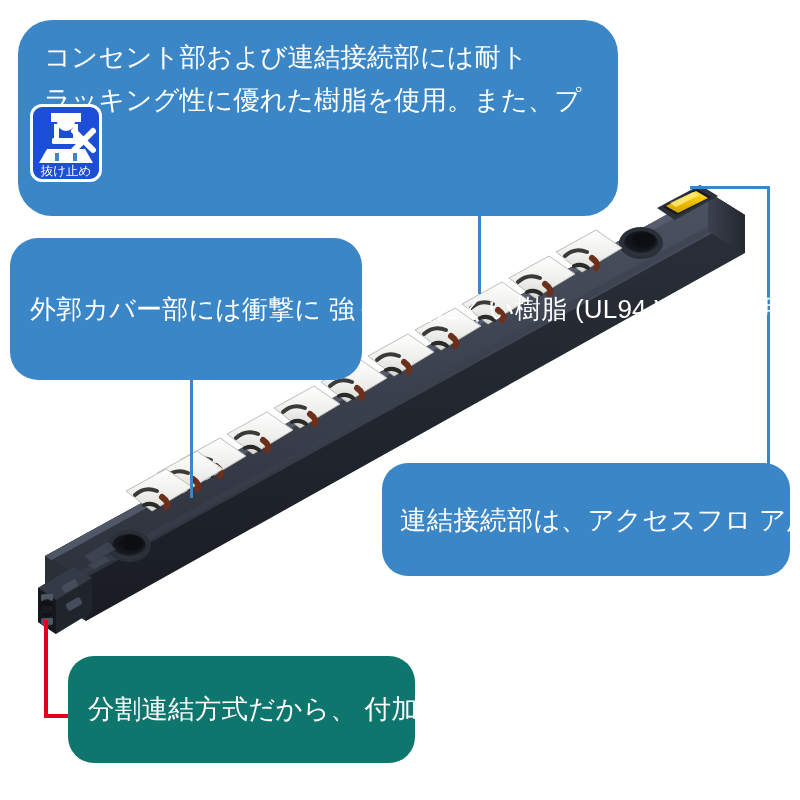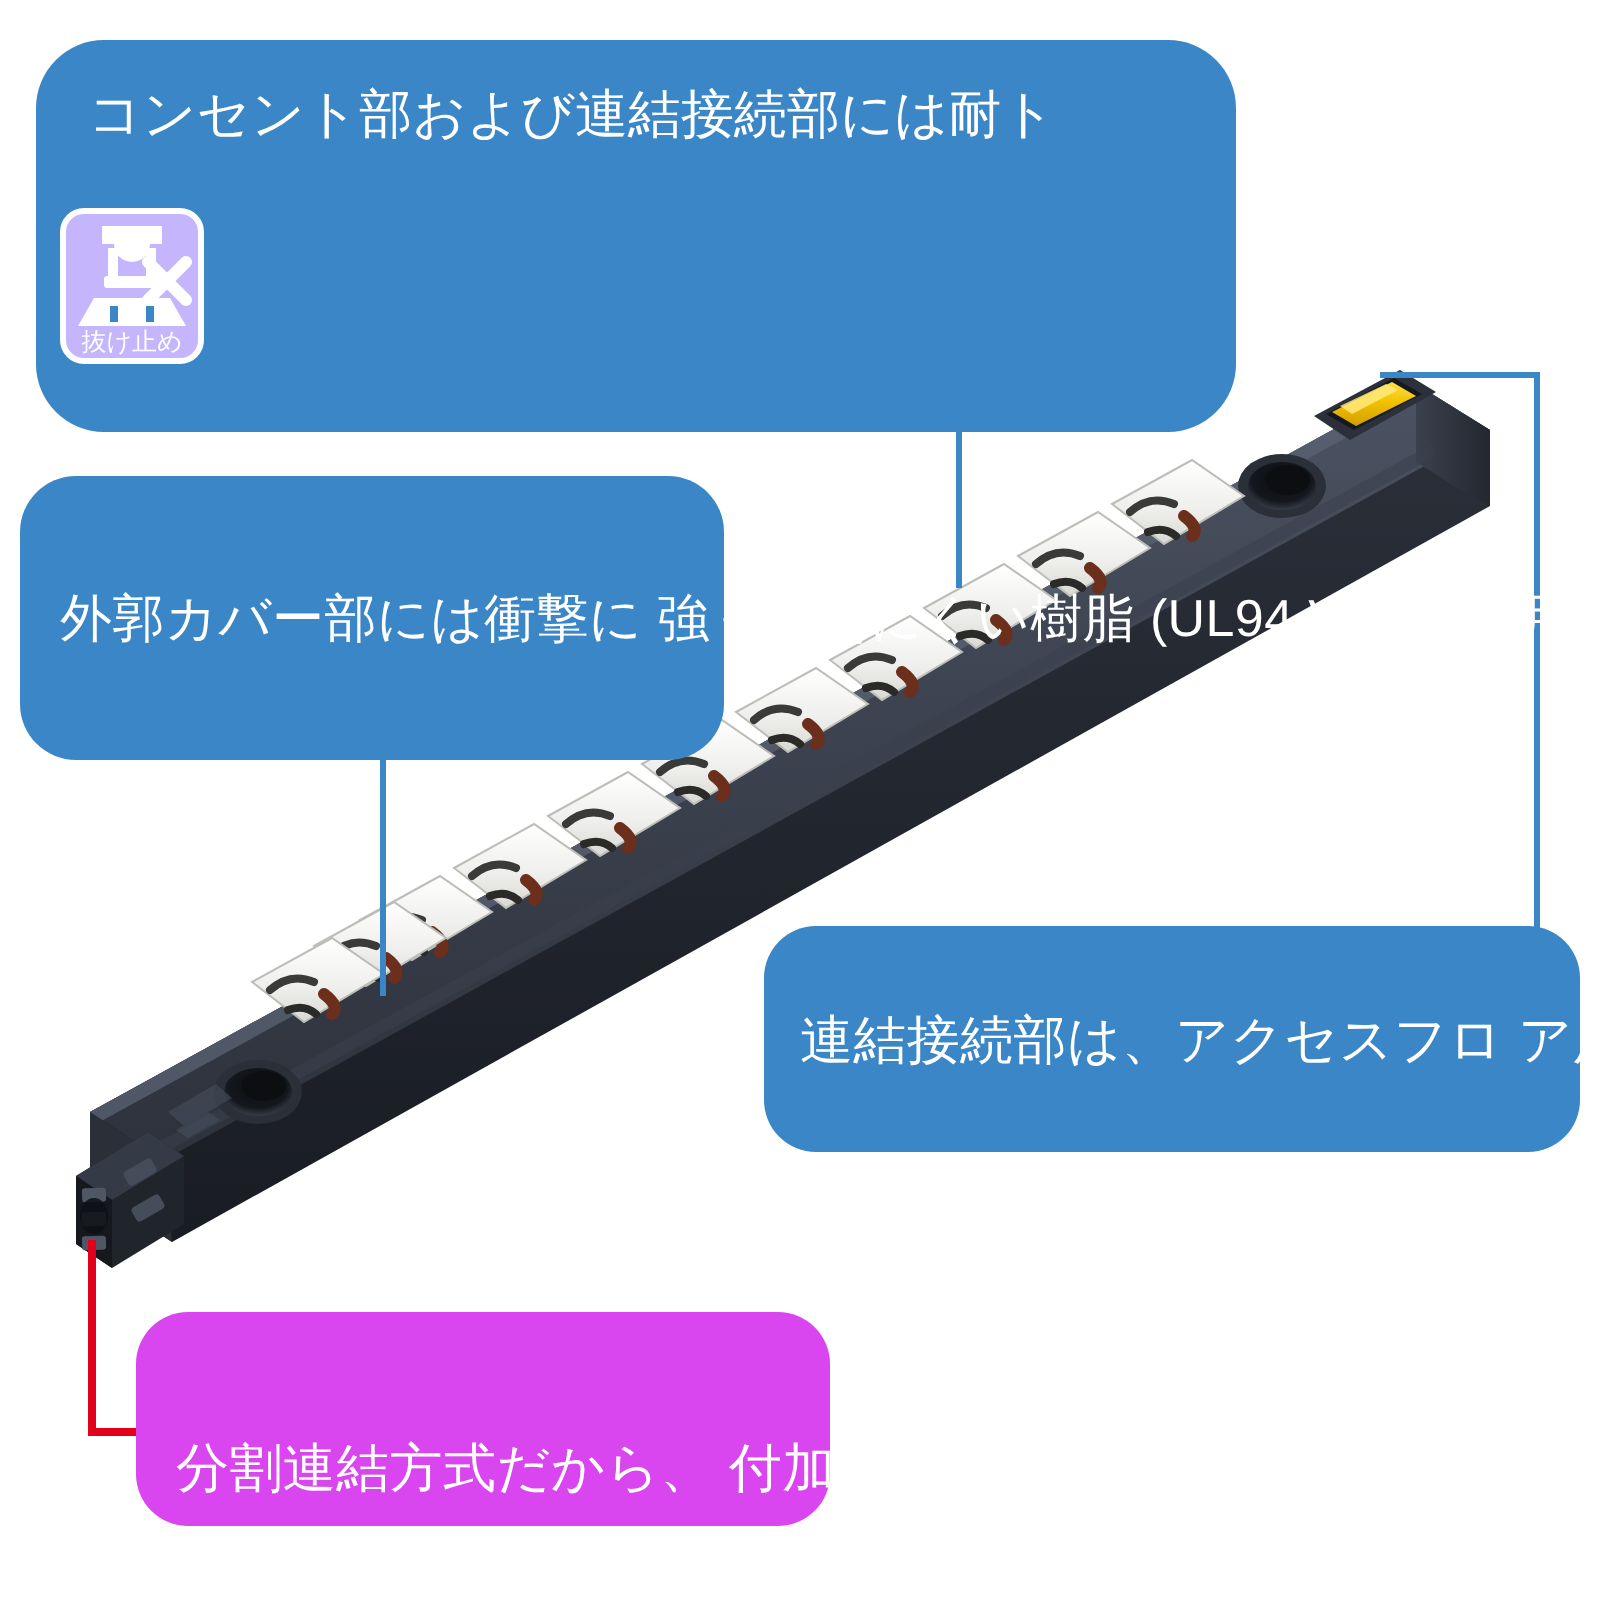--- a/index.html
+++ b/index.html
@@ -27,21 +27,21 @@
   
   .callout {
     position: absolute;
     box-sizing: border-box;
     color: #ffffff;
     border-radius: 30px;
     display: flex;
     align-items: center;
   }
   .callout.blue  { background: #3a86c6; }
-  .callout.red   { background: #d946ef; align-items: flex-end; }
+  .callout.red   { background: #0f766e; }
 
   .callout-text {
     font-size: 26px;
     line-height: 1.34;
     letter-spacing: 0.2px;
     white-space: pre-line;
     font-weight: 400;
   }
 
   
@@ -66,21 +66,21 @@
   .lock-icon {
     position: absolute;
     left: 30px;
     top: 104px;
     width: 72px;
     height: 78px;
     border: 3px solid #ffffff;
     border-radius: 12px;
     box-sizing: border-box;
     z-index: 3;
-    background: #c4b5fd;
+    background: #1d4ed8;
   }
   .lock-icon svg { display: block; }
   .indent-icon { display: inline-block; width: 86px; }
 
   
   #callout-left {
     left: 10px;
     top: 238px;
     width: 352px;
     height: 142px;
@@ -304,20 +304,21 @@
   <div class="leader-h" style="left:740px; top:483px; width:30px;"></div>
 
   <div class="leader-v" style="left:190px; top:378px; height:120px;"></div>
 
   <div class="leader-red-v" style="left:44px; top:620px; height:98px;"></div>
   <div class="leader-red-h" style="left:44px; top:714px; width:40px;"></div>
 
   <div class="callout blue" id="callout-top">
     <div class="ct-rows">
       <div class="ct-line">コンセント部および連結接続部には耐ト</div>
+      <div class="ct-line">ラッキング性に優れた樹脂を使用。また、プ</div>
     </div>
   </div>
 
   <div class="lock-icon">
     <svg width="66" height="72" viewBox="0 0 66 72" xmlns="http://www.w3.org/2000/svg">
 
       <path d="M18 6 h30 v9 h-6 a9 9 0 0 1 -18 0 h-6 z" fill="#ffffff"></path>
       <rect x="21" y="17" width="5" height="16" fill="#ffffff"></rect>
       <rect x="40" y="17" width="5" height="16" fill="#ffffff"></rect>
       <rect x="19" y="31" width="28" height="6" rx="1.5" fill="#ffffff"></rect>

